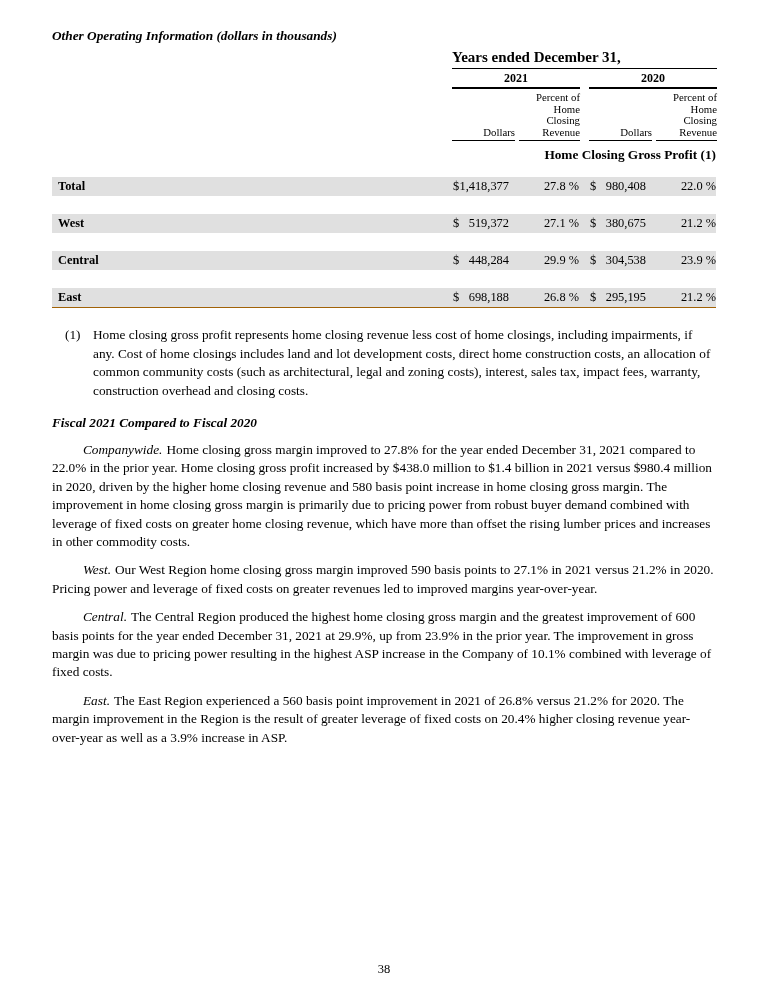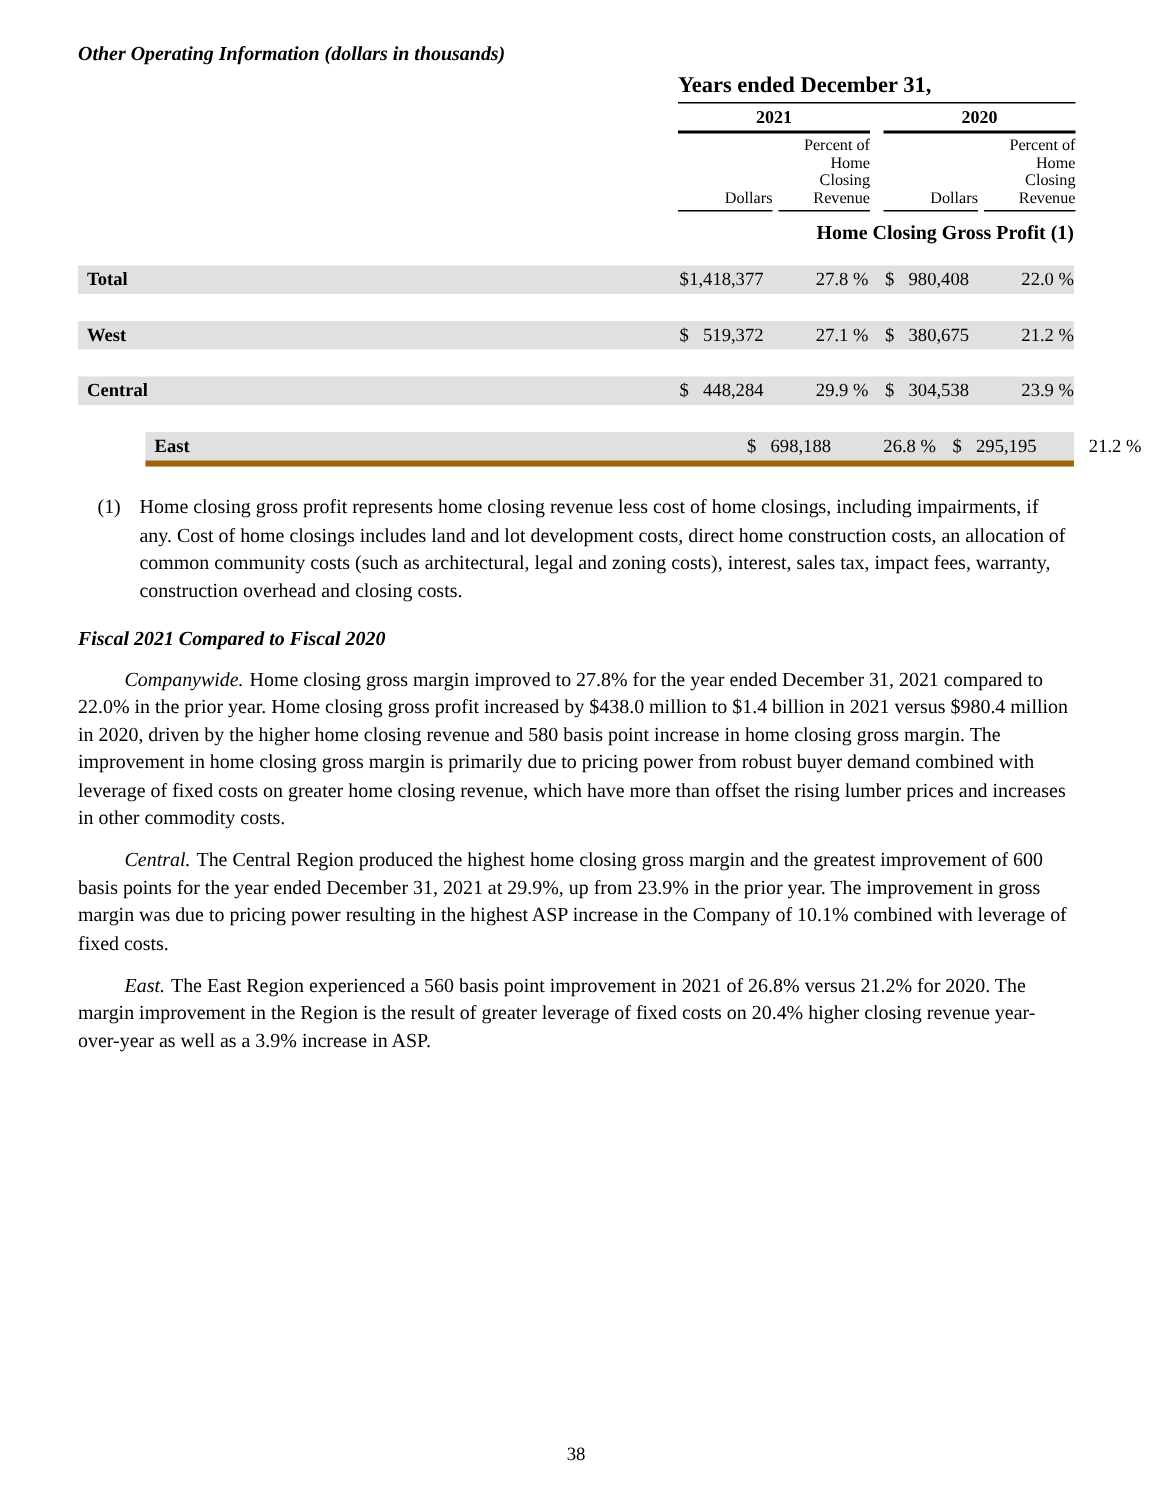--- a/index.html
+++ b/index.html
@@ -72,21 +72,21 @@
 
   .data-row {
     background: #e0e0e0;
     margin-top: 18px;
     font-size: 12.4px;
     line-height: 15px;
     padding: 2px 0;
     white-space: nowrap;
   }
   .data-row.first { margin-top: 14px; }
-  .data-row.last { border-bottom: 4px solid #a16207; margin-left: 45px; }
+  .data-row.last { border-bottom: 1px solid #a16207; }
   .row-label { font-weight: bold; padding-left: 6px; }
   .dollars-cell {
     display: flex;
     justify-content: space-between;
     padding: 0 6px 0 1px;
   }
   .percent-cell { text-align: right; padding-right: 1px; }
 
   
   .footnote {
@@ -229,20 +229,23 @@
       <div class="fn-marker">(1)</div>
       <div class="fn-text">Home closing gross profit represents home closing revenue less cost of home closings, including impairments, if any. Cost of home closings includes land and lot development costs, direct home construction costs, an allocation of common community costs (such as architectural, legal and zoning costs), interest, sales tax, impact fees, warranty, construction overhead and closing costs.</div>
     </div>
 
     <div class="analysis-heading">Fiscal 2021 Compared to Fiscal 2020</div>
 
     <p class="para">
       <em class="lead">Companywide.</em><span>Home closing gross margin improved to 27.8% for the year ended December 31, 2021 compared to 22.0% in the prior year. Home closing gross profit increased by $438.0 million to $1.4 billion in 2021 versus $980.4 million in 2020, driven by the higher home closing revenue and 580 basis point increase in home closing gross margin. The improvement in home closing gross margin is primarily due to pricing power from robust buyer demand combined with leverage of fixed costs on greater home closing revenue, which have more than offset the rising lumber prices and increases in other commodity costs.</span>
     </p>
 
+    <p class="para">
+      <em class="lead">West.</em><span>Our West Region home closing gross margin improved 590 basis points to 27.1% in 2021 versus 21.2% in 2020. Pricing power and leverage of fixed costs on greater revenues led to improved margins year-over-year.</span>
+    </p>
 
     <p class="para">
       <em class="lead">Central.</em><span>The Central Region produced the highest home closing gross margin and the greatest improvement of 600 basis points for the year ended December 31, 2021 at 29.9%, up from 23.9% in the prior year.  The improvement in gross margin was due to pricing power resulting in the highest ASP increase in the Company of 10.1% combined with leverage of fixed costs.</span>
     </p>
 
     <p class="para">
       <em class="lead">East.</em><span>The East Region experienced a 560 basis point improvement in 2021 of 26.8% versus 21.2% for 2020. The margin improvement in the Region is the result of greater leverage of fixed costs on 20.4% higher closing revenue year-over-year as well as a 3.9% increase in ASP.</span>
     </p>
 
   </div>

